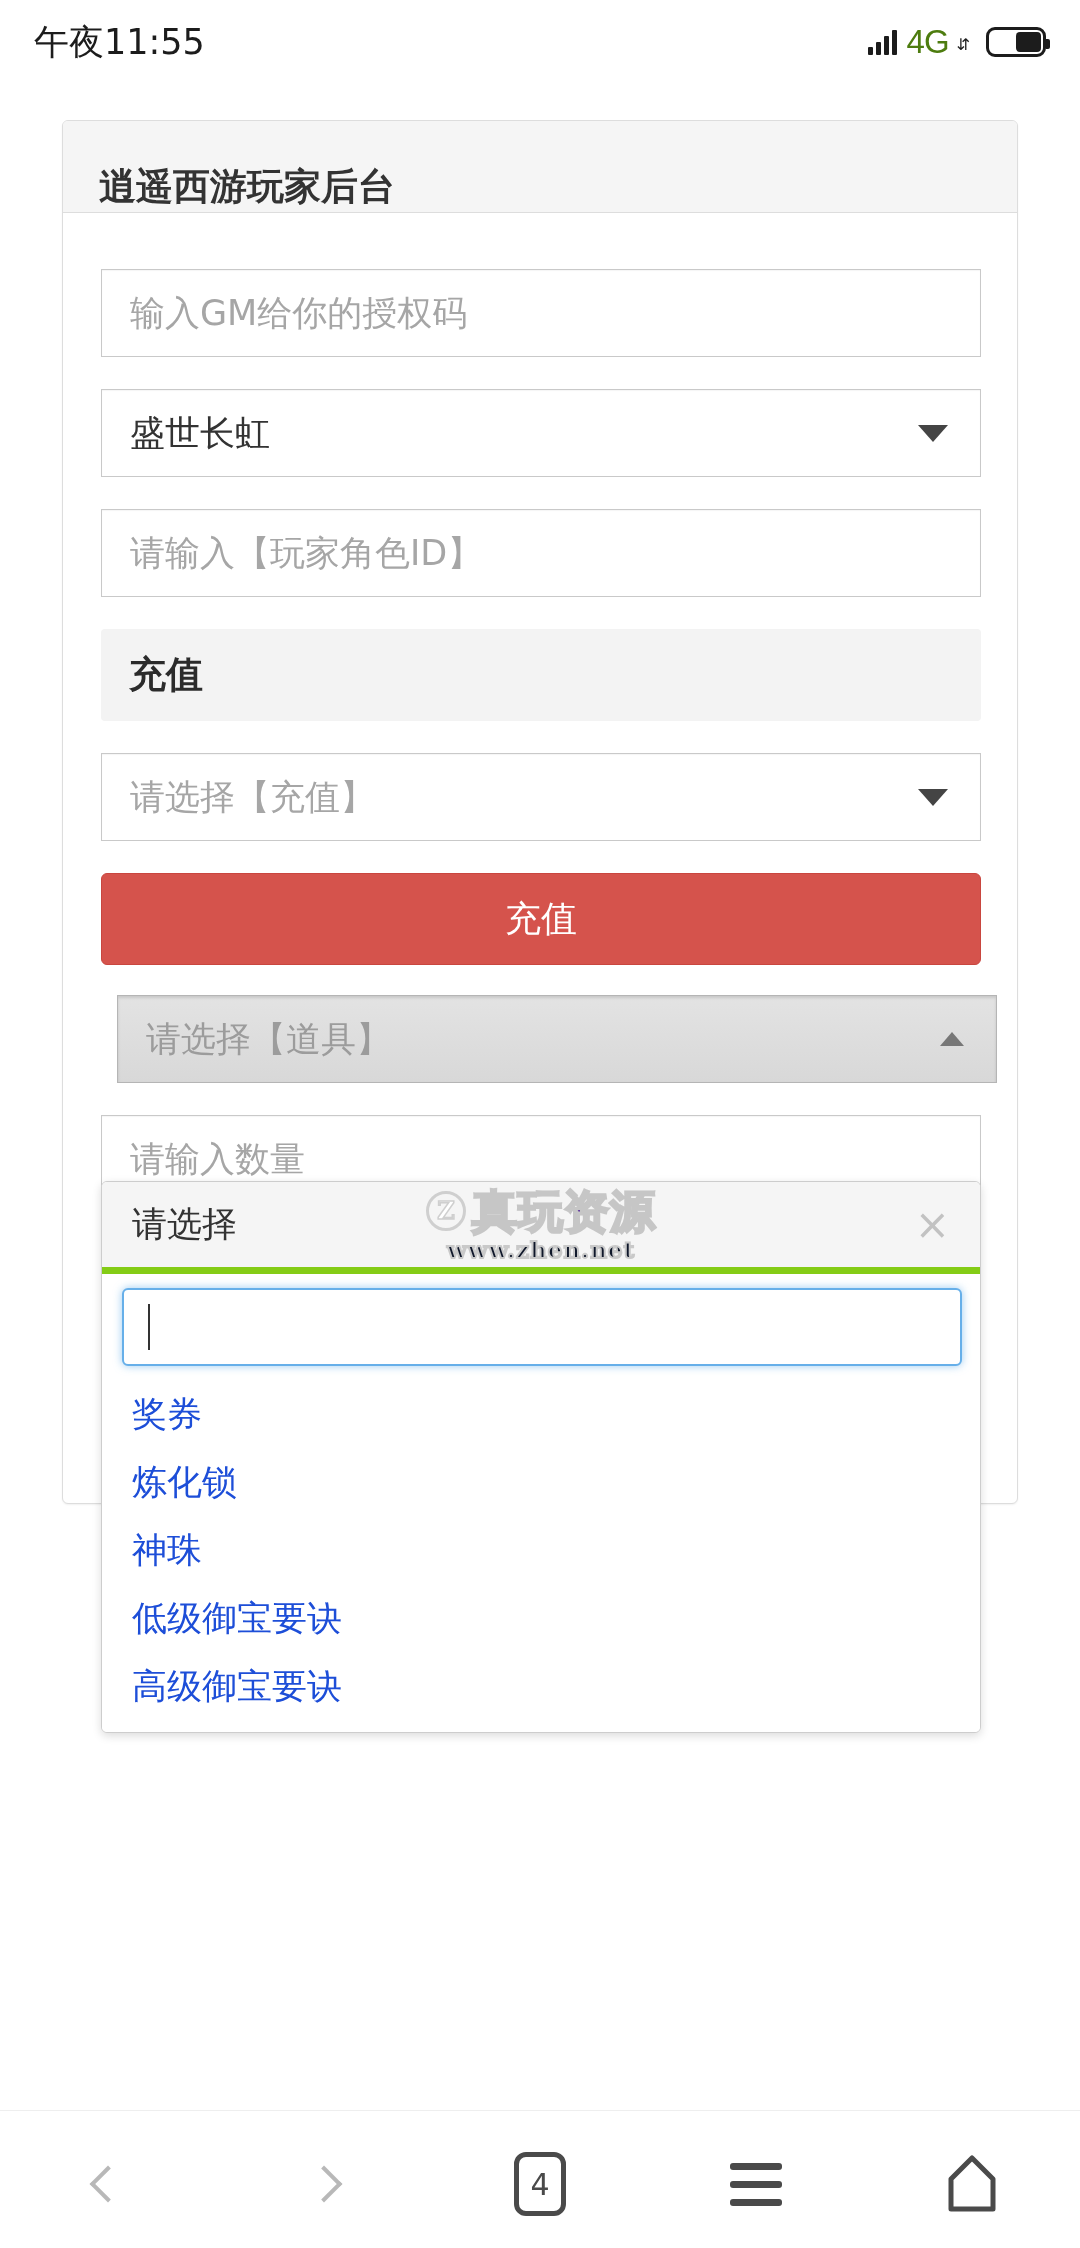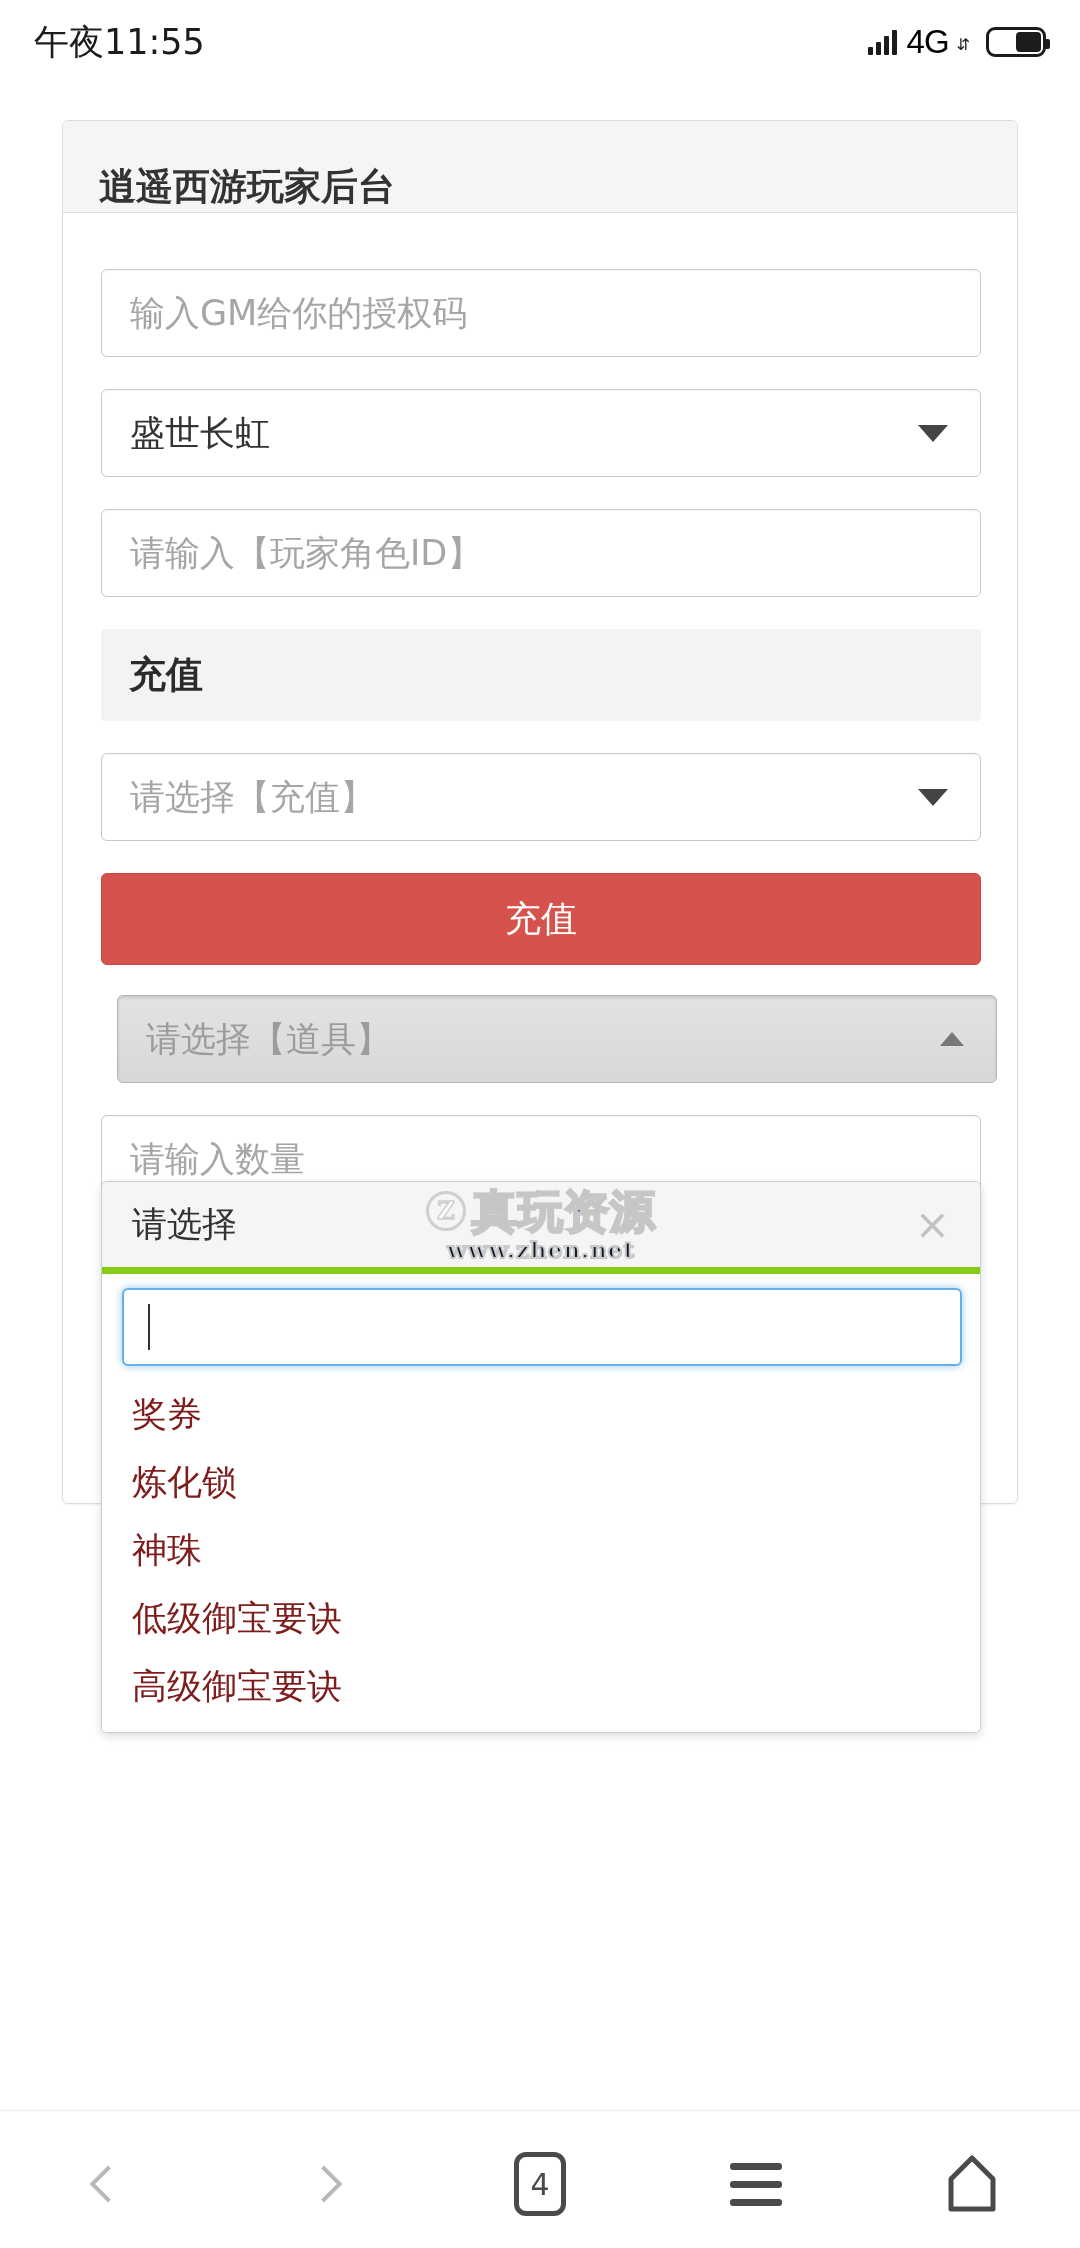--- a/index.html
+++ b/index.html
@@ -22,21 +22,21 @@
     font-size: 35px; color: #1c1c1c; letter-spacing: 0px;
     font-family: "DejaVu Sans", sans-serif;
   }
   .status-right { display: flex; align-items: center; gap: 10px; }
   .signal { display: flex; align-items: flex-end; gap: 3px; height: 26px; }
   .signal i { display: block; width: 5px; background: #1c1c1c; border-radius: 1px; }
   .signal i:nth-child(1) { height: 8px; }
   .signal i:nth-child(2) { height: 13px; }
   .signal i:nth-child(3) { height: 19px; }
   .signal i:nth-child(4) { height: 25px; }
-  .net-label { font-size: 33px; color: #000000; font-weight: 500; letter-spacing: -1px; }
+  .net-label { font-size: 33px; color: #4d7c0f; font-weight: 500; letter-spacing: -1px; }
   .net-arrows { font-size: 16px; color: #1c1c1c; line-height: 1; margin-left: -2px; margin-top: 6px; }
   .battery {
     position: relative; width: 60px; height: 30px;
     border: 3px solid #1c1c1c; border-radius: 9px; margin-left: 6px;
   }
   .battery::after {
     content: ""; position: absolute; right: -7px; top: 9px;
     width: 4px; height: 10px; background: #1c1c1c; border-radius: 0 2px 2px 0;
   }
   .battery-fill {
@@ -65,21 +65,21 @@
   }
   .card-header-title {
     font-size: 37px; font-weight: bold; color: #333333;
     font-family: "DejaVu Sans", sans-serif;
   }
   .card-body { padding: 56px 38px 0 38px; position: relative; }
 
   
   .field {
     width: 880px; height: 88px;
-    border: 1px solid #c9c9c9; border-radius: 6px;
+    border: 1px solid #c9c9c9; border-radius: 0;
     background: #ffffff;
     display: flex; align-items: center;
     padding: 0 28px;
     margin-bottom: 32px;
     box-shadow: inset 0 1px 1px rgba(0,0,0,0.045);
     font-size: 35px;
     font-family: "DejaVu Sans", sans-serif;
   }
   .field.placeholder { color: #a6a6a6; }
   .field.value { color: #333333; gap: 29px; }
@@ -206,21 +206,21 @@
   }
   .caret-text {
     display: inline-block; width: 2px; height: 46px;
     background: #333333;
   }
   .dd-list { padding: 4px 0 12px 0; background: #ffffff; }
   .dd-item {
     height: 68px;
     display: flex; align-items: center;
     padding: 0 30px;
-    font-size: 35px; color: #7f1d1d;
+    font-size: 35px; color: #1d4ed8;
     font-family: "DejaVu Sans", sans-serif;
   }
 
   
   .bottomnav {
     position: absolute; left: 0; top: 2110px;
     width: 1080px; height: 138px;
     background: #ffffff;
     border-top: 1px solid #eeeeee;
     display: flex; align-items: flex-start; justify-content: space-around;

